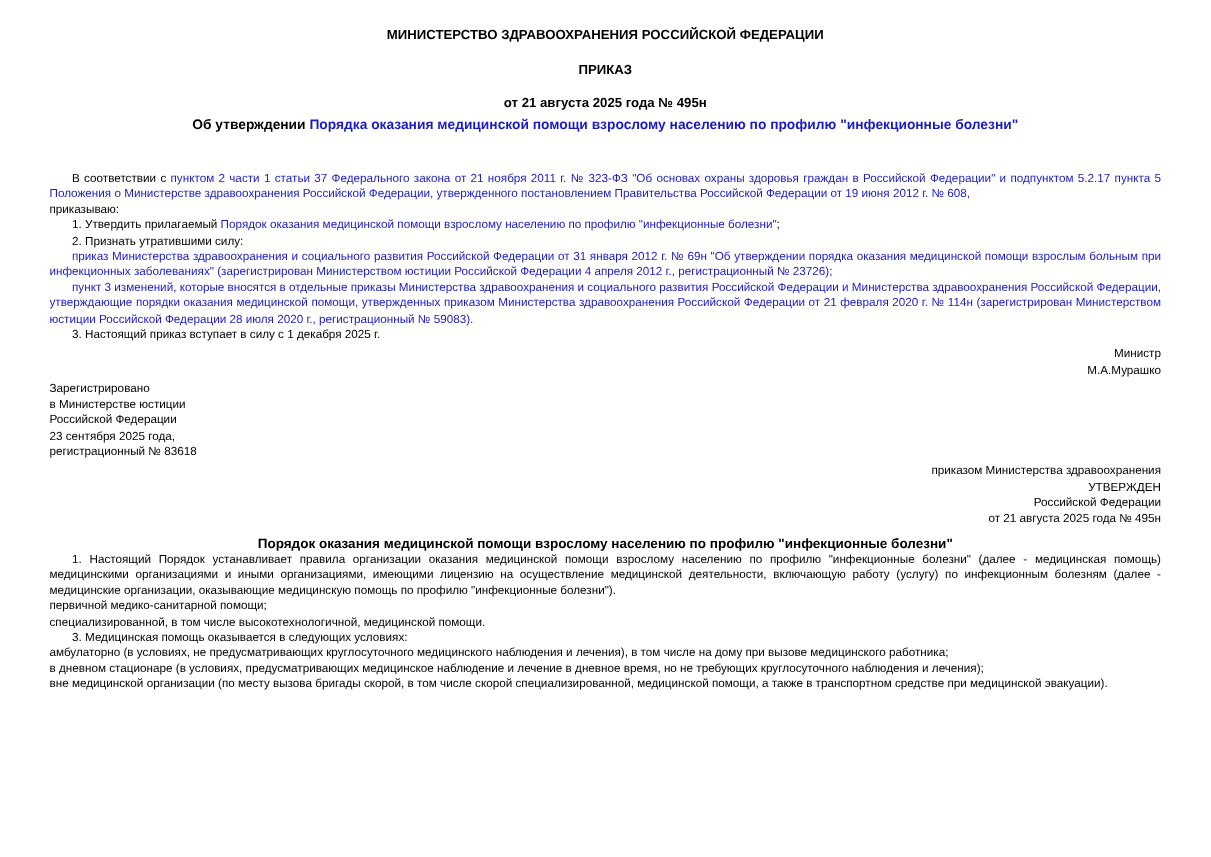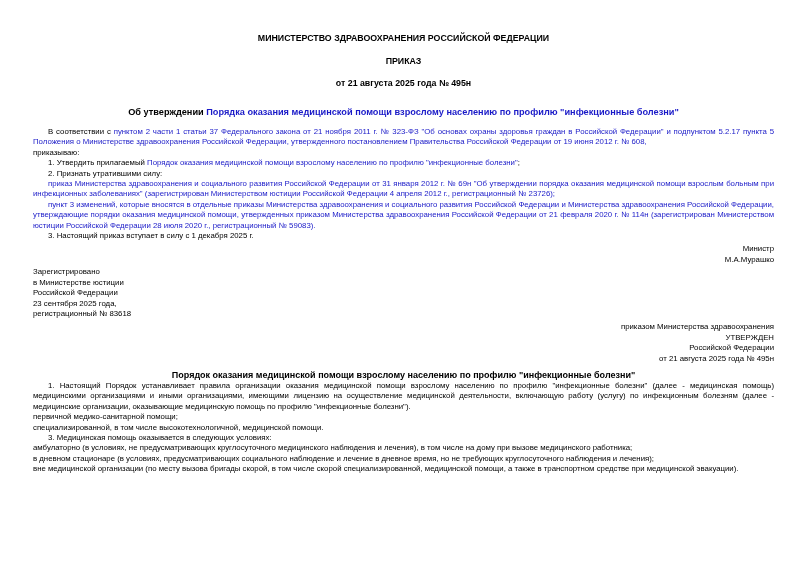--- a/index.html
+++ b/index.html
@@ -5,28 +5,28 @@
   html,body{margin:0;padding:0;background:#ffffff;}
   body{
     width:807px;height:571px;overflow:hidden;
     font-family:"Liberation Sans","DejaVu Sans",sans-serif;
     color:#000000;
     font-size:7.8px;line-height:10.4px;
   }
   .doc{padding:0 33px;}
   .center{text-align:center;}
   .right{text-align:right;}
-  .hdr1{padding-top:33px;font-size:8.8px;font-weight:bold;line-height:11px;}
+  .hdr1{padding-top:18px;font-size:8.8px;font-weight:bold;line-height:11px;}
   .hdr2{margin-top:12px;font-size:8.8px;font-weight:bold;line-height:11px;}
   .hdr3{margin-top:11px;font-size:8.8px;font-weight:bold;line-height:11px;}
-  .subject{margin-top:17px;font-size:9.2px;font-weight:bold;line-height:12px;}
+  .subject{margin-top:3px;font-size:9.2px;font-weight:bold;line-height:12px;}
   p{margin:0;}
   .body-p{text-align:justify;}
   .ind{text-indent:15px;}
-  .preamble{margin-top:9px;}
+  .preamble{margin-top:25px;}
   .lnk{color:#1a1ac8;cursor:pointer;}
   .sig{margin-top:3px;line-height:10.4px;}
   .regblock{margin-top:2px;line-height:10.4px;}
   .apprblock{margin-top:3px;line-height:10.4px;}
   .annex-title{margin-top:5px;font-size:9px;font-weight:bold;line-height:12px;}
   .annex-p1{}
 </style>
 </head>
 <body>
 
@@ -66,16 +66,16 @@
     <div>от 21 августа 2025 года № 495н</div>
   </div>
 
   <div class="center annex-title">Порядок оказания медицинской помощи взрослому населению по профилю "инфекционные болезни"</div>
 
   <p class="body-p ind annex-p1">1. Настоящий Порядок устанавливает правила организации оказания медицинской помощи взрослому населению по профилю "инфекционные болезни" (далее - медицинская помощь) медицинскими организациями и иными организациями, имеющими лицензию на осуществление медицинской деятельности, включающую работу (услугу) по инфекционным болезням (далее - медицинские организации, оказывающие медицинскую помощь по профилю "инфекционные болезни").</p>
   <p class="body-p">первичной медико-санитарной помощи;</p>
   <p class="body-p">специализированной, в том числе высокотехнологичной, медицинской помощи.</p>
   <p class="body-p ind">3. Медицинская помощь оказывается в следующих условиях:</p>
   <p class="body-p">амбулаторно (в условиях, не предусматривающих круглосуточного медицинского наблюдения и лечения), в том числе на дому при вызове медицинского работника;</p>
-  <p class="body-p">в дневном стационаре (в условиях, предусматривающих социального наблюдение и лечение в дневное время, но не требующих круглосуточного наблюдения и лечения);</p>
+  <p class="body-p">в дневном стационаре (в условиях, предусматривающих медицинское наблюдение и лечение в дневное время, но не требующих круглосуточного наблюдения и лечения);</p>
   <p class="body-p">вне медицинской организации (по месту вызова бригады скорой, в том числе скорой специализированной, медицинской помощи, а также в транспортном средстве при медицинской эвакуации).</p>
 
 </div>
 
 </body></html>

